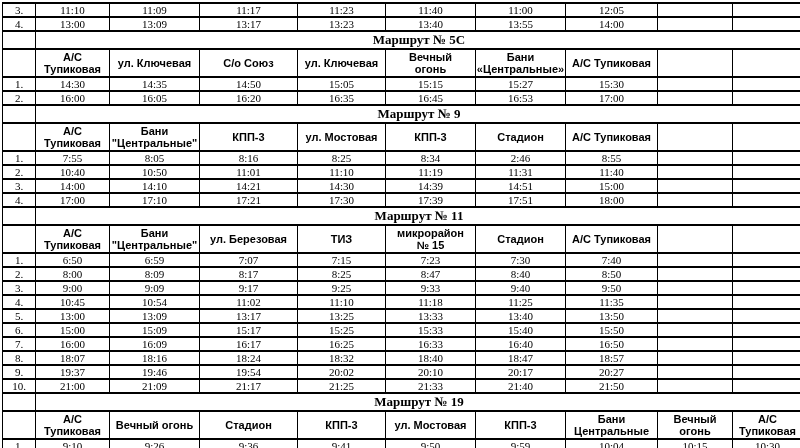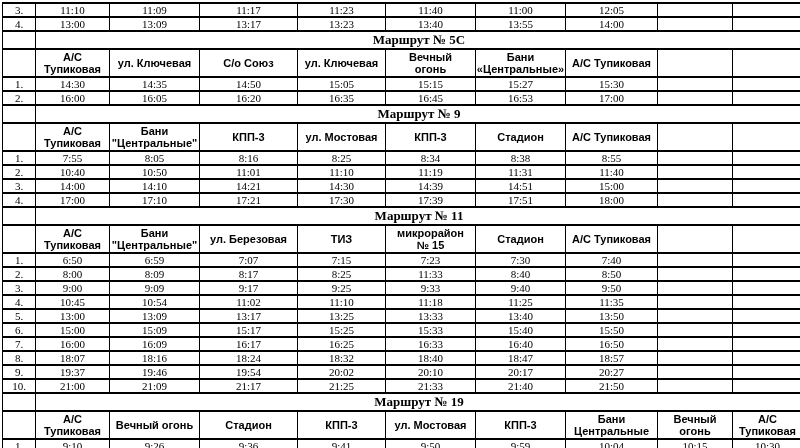--- a/index.html
+++ b/index.html
@@ -149,21 +149,21 @@
           <td class="stop"></td>
           <td class="stop"></td>
         </tr>
         <tr class="time-row">
           <td class="num">1.</td>
           <td class="time">7:55</td>
           <td class="time">8:05</td>
           <td class="time">8:16</td>
           <td class="time">8:25</td>
           <td class="time">8:34</td>
-          <td class="time">8:38</td>
+          <td class="time">2:46</td>
           <td class="time">8:55</td>
           <td class="time"></td>
           <td class="time"></td>
         </tr>
         <tr class="time-row">
           <td class="num">2.</td>
           <td class="time">10:40</td>
           <td class="time">10:50</td>
           <td class="time">11:01</td>
           <td class="time">11:10</td>
@@ -227,21 +227,21 @@
           <td class="time">7:40</td>
           <td class="time"></td>
           <td class="time"></td>
         </tr>
         <tr class="time-row">
           <td class="num">2.</td>
           <td class="time">8:00</td>
           <td class="time">8:09</td>
           <td class="time">8:17</td>
           <td class="time">8:25</td>
-          <td class="time">11:33</td>
+          <td class="time">8:47</td>
           <td class="time">8:40</td>
           <td class="time">8:50</td>
           <td class="time"></td>
           <td class="time"></td>
         </tr>
         <tr class="time-row">
           <td class="num">3.</td>
           <td class="time">9:00</td>
           <td class="time">9:09</td>
           <td class="time">9:17</td>

